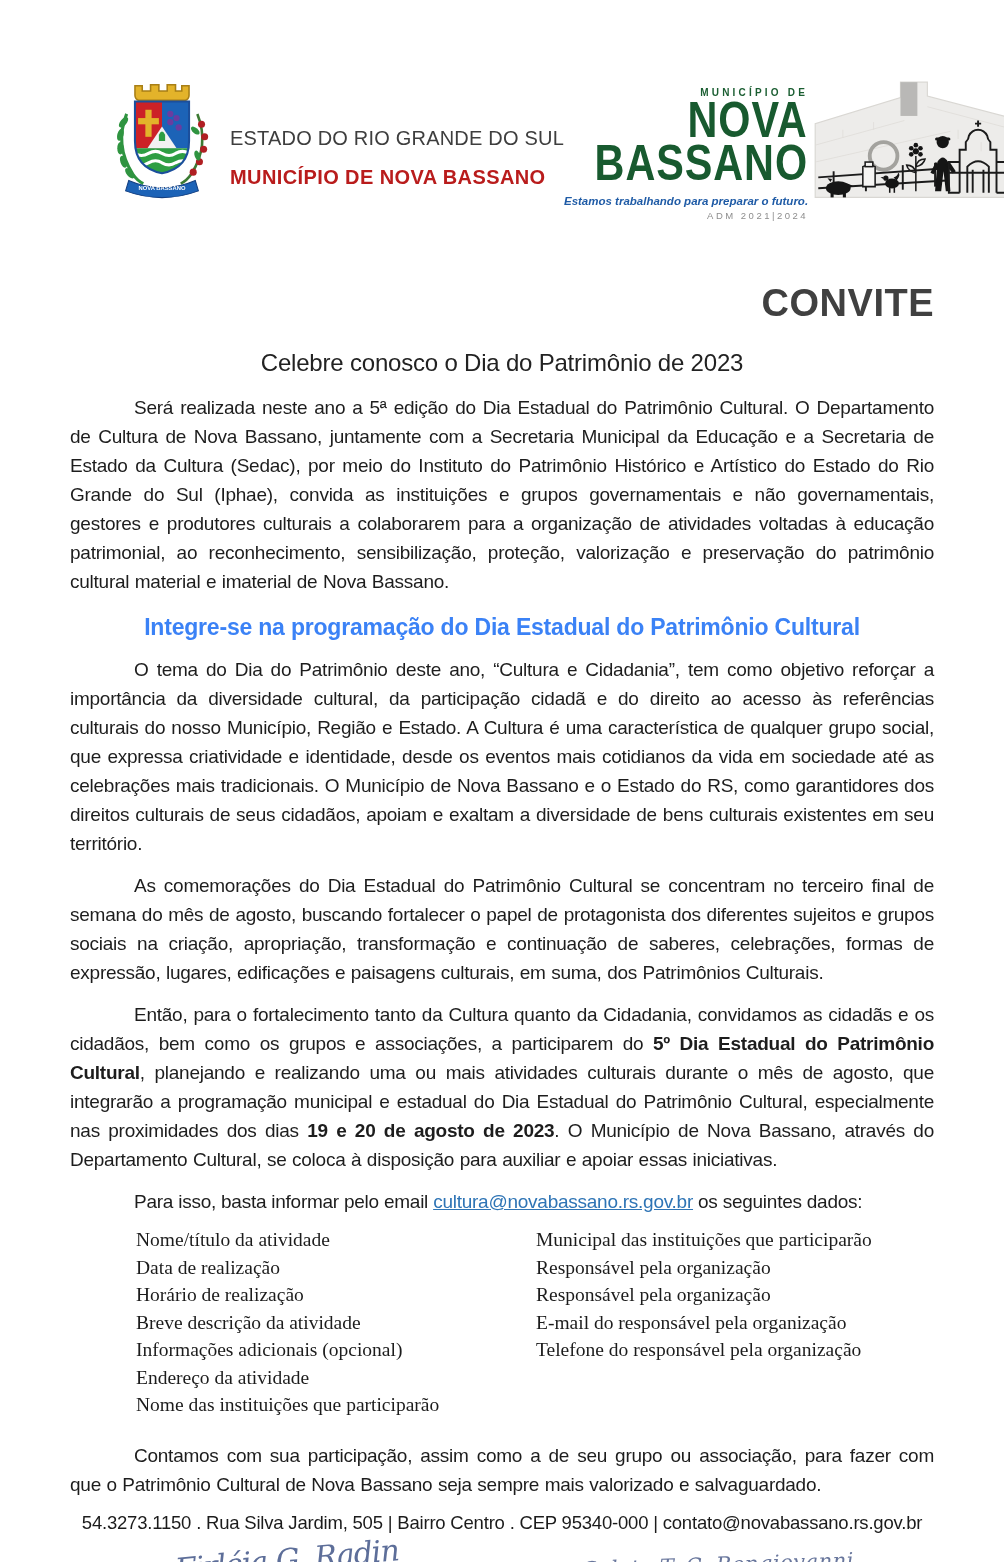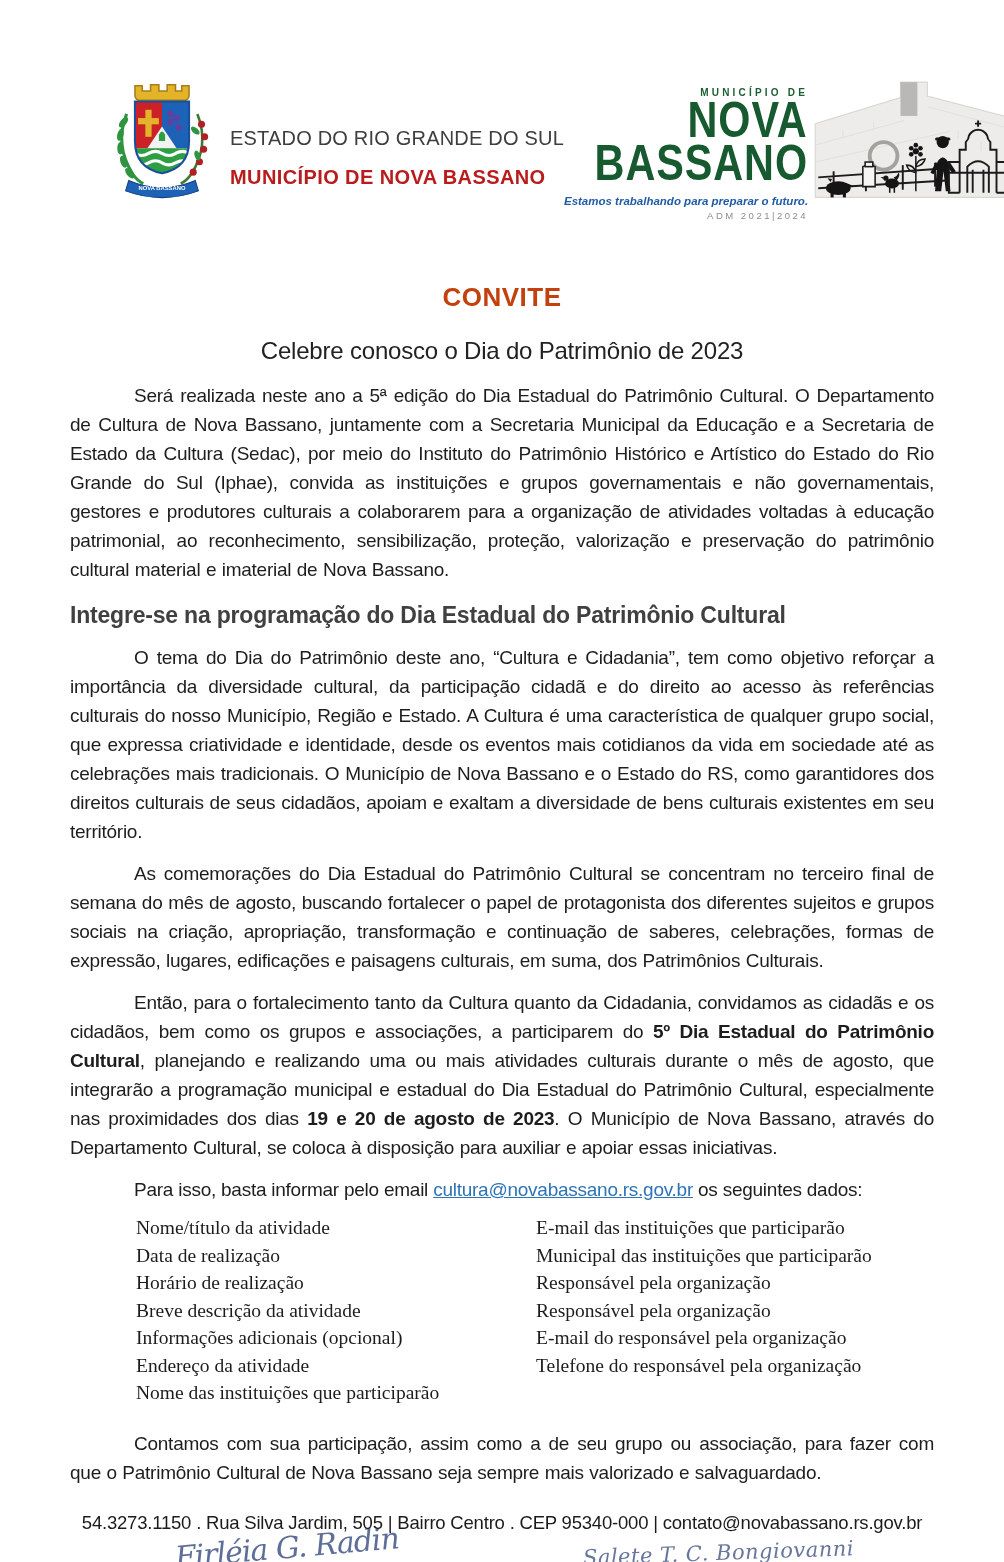--- a/index.html
+++ b/index.html
@@ -24,28 +24,28 @@
       transform:scale(.92,1.12); transform-origin:right bottom; }
   .brand-nova { font-size:45px; }
   .brand-bassano { font-size:45px; margin-top:-2px; }
   .brand-tagline { font-size:11.5px; font-weight:bold; font-style:italic; color:#1f5ba6;
       margin-top:8px; white-space:nowrap; }
   .brand-adm { font-size:9.5px; color:#8d8d8d; letter-spacing:2.5px; margin-top:3px; }
   .mural { margin-left:4px; margin-bottom:14px; }
 
   
   .content { padding:0 70px; }
-  .doc-title { text-align:center; font-size:26px; font-weight:bold; letter-spacing:.5px;
-      margin:62px 0 0; color:#c2410c; }
+  .doc-title { text-align:right; font-size:38px; font-weight:bold; letter-spacing:.5px;
+      margin:62px 0 0; color:#404040; }
   .doc-subtitle { text-align:center; font-size:24px; color:#222; margin:24px 0 16px; letter-spacing:-.2px; }
 
   .para { font-size:19px; line-height:29px; text-align:justify; text-indent:64px;
       letter-spacing:-.25px; margin:0 0 13px; word-spacing:.5px; }
-  .h2 { font-size:23px; font-weight:bold; margin:18px 0 14px;
-      letter-spacing:-.2px; color:#404040; }
+  .h2 { text-align:center; font-size:23px; font-weight:bold; margin:18px 0 14px;
+      letter-spacing:-.2px; color:#3b82f6; }
 
   .email-line { font-size:19px; line-height:29px; text-indent:64px; letter-spacing:-.25px; margin:6px 0 10px; }
   .email-link { color:#2e74b5; text-decoration:underline; cursor:pointer; }
 
   .lists { display:flex; padding-left:66px; margin:4px 0 10px;
       font-family:"Liberation Serif", serif; font-size:19.5px; line-height:27.5px; color:#1c1c1c; }
   .list-col { list-style:none; margin:0; padding:0; }
   .list-col.left { width:400px; }
 
   .closing { margin-top:22px; }
@@ -245,21 +245,20 @@
       <ul class="list-col left">
         <li>Nome/título da atividade</li>
         <li>Data de realização</li>
         <li>Horário de realização</li>
         <li>Breve descrição da atividade</li>
         <li>Informações adicionais (opcional)</li>
         <li>Endereço da atividade</li>
         <li>Nome das instituições que participarão</li>
       </ul>
       <ul class="list-col right">
-        <li>E-mail das instituições que participarão</li>
         <li>Municipal das instituições que participarão</li>
         <li>Responsável pela organização</li>
         <li>Responsável pela organização</li>
         <li>E-mail do responsável pela organização</li>
         <li>Telefone do responsável pela organização</li>
       </ul>
     </div>
 
     <p class="para closing">Contamos com sua participação, assim como a de seu grupo ou associação, para fazer com que o Patrimônio Cultural de Nova Bassano seja sempre mais valorizado e salvaguardado.</p>
 

